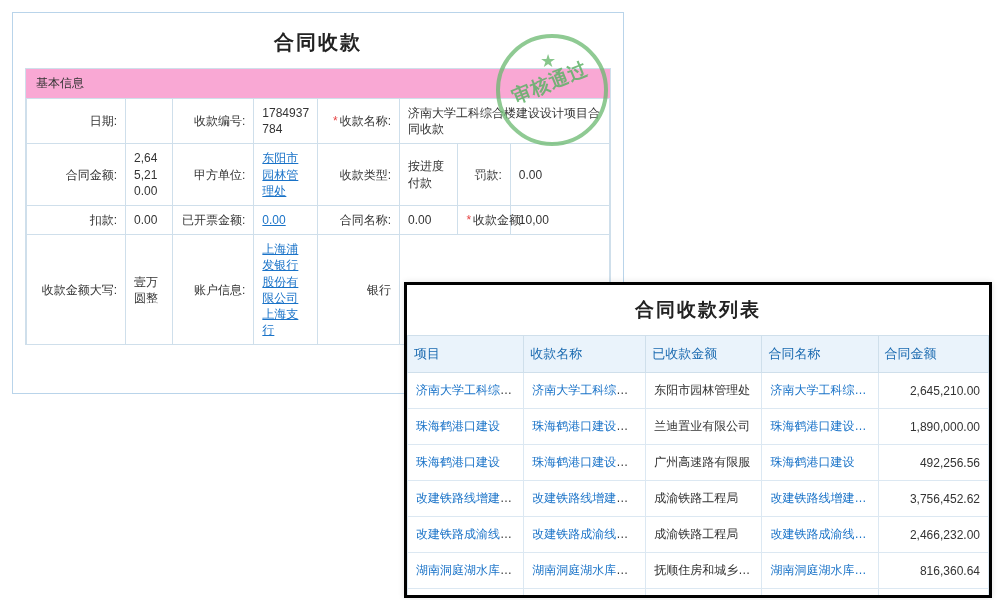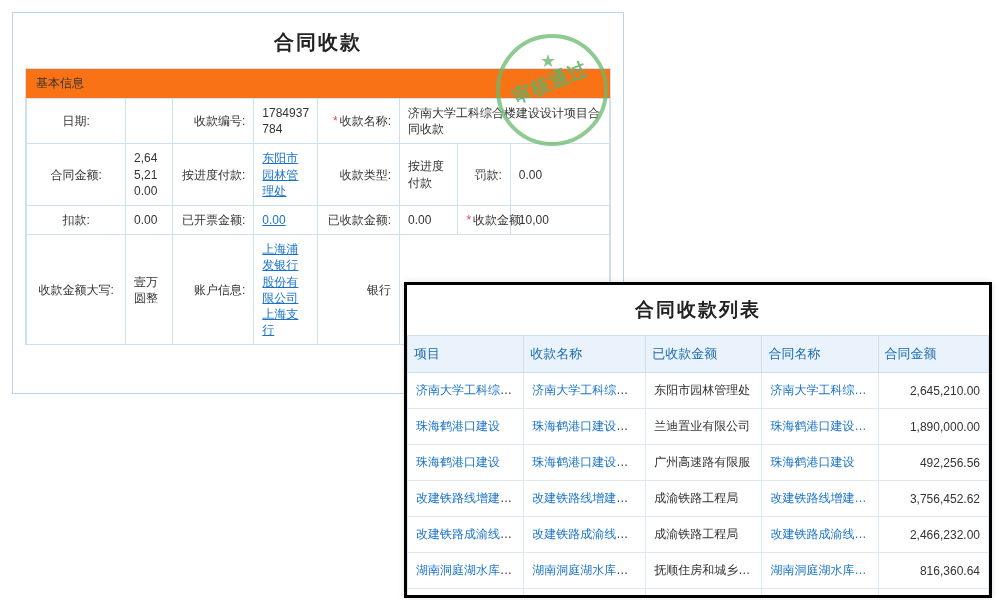--- a/index.html
+++ b/index.html
@@ -33,42 +33,42 @@
     padding: 16px 0 12px 0;
     letter-spacing: 2px;
   }
   .section-wrap {
     margin: 0 12px 0 12px;
     border: 1px solid #cfdfeb;
     border-bottom: none;
     box-sizing: border-box;
   }
   .section-header {
-    background: #f97316;
+    background: #f9a8d4;
     border-bottom: 1px solid #cfdfeb;
     padding: 6px 10px;
     font-size: 12px;
     color: #333;
   }
   table.form-table {
     width: 100%;
     border-collapse: collapse;
     table-layout: fixed;
   }
   table.form-table td {
     border: 1px solid #cfdfeb;
     border-top: none;
     border-left: none;
     padding: 6px 8px;
     vertical-align: middle;
     font-size: 12px;
     line-height: 1.35;
     word-break: break-all;
   }
-  table.form-table td:first-child { border-left: 1px solid #cfdfeb; text-align: center; }
+  table.form-table td:first-child { border-left: 1px solid #cfdfeb; }
   table.form-table tr:first-child td { border-top: none; }
   td.label {
     text-align: right;
     background: #ffffff;
     color: #333;
     white-space: nowrap;
   }
   td.value { background: #ffffff; color: #333; }
   .req { color: #e64545; margin-right: 2px; }
   a.link {
@@ -200,38 +200,38 @@
         <td class="label">
           <span class="req">*</span><span>收款名称:</span>
         </td>
         <td class="value" colspan="4">济南大学工科综合楼建设设计项目合同收款</td>
       </tr>
 
 
       <tr>
         <td class="label">合同金额:</td>
         <td class="value val-num">2,645,210.00</td>
-        <td class="label">按进度付款:</td>
+        <td class="label">甲方单位:</td>
         <td class="value">
           <a class="link">东阳市园林管理处</a>
         </td>
         <td class="label">收款类型:</td>
         <td class="value">按进度付款</td>
         <td class="label">罚款:</td>
         <td class="value" colspan="2">0.00</td>
       </tr>
 
       <tr>
         <td class="label">扣款:</td>
         <td class="value">0.00</td>
         <td class="label">已开票金额:</td>
         <td class="value">
           <a class="link">0.00</a>
         </td>
-        <td class="label">已收款金额:</td>
+        <td class="label">合同名称:</td>
         <td class="value">0.00</td>
         <td class="label">
           <span class="req">*</span><span>收款金额:</span>
         </td>
         <td class="value" colspan="2">10,00</td>
       </tr>
 
       <tr>
         <td class="label">收款金额大写:</td>
         <td class="value">壹万圆整</td>

